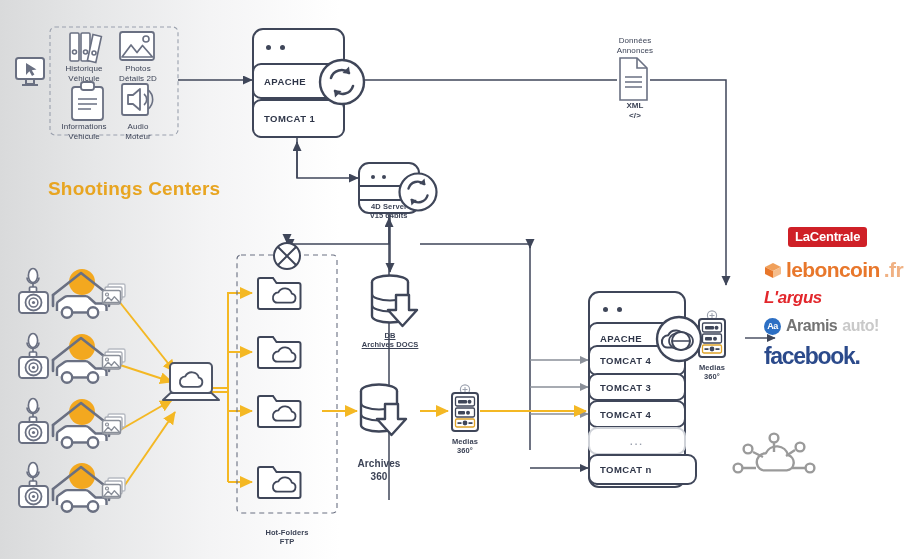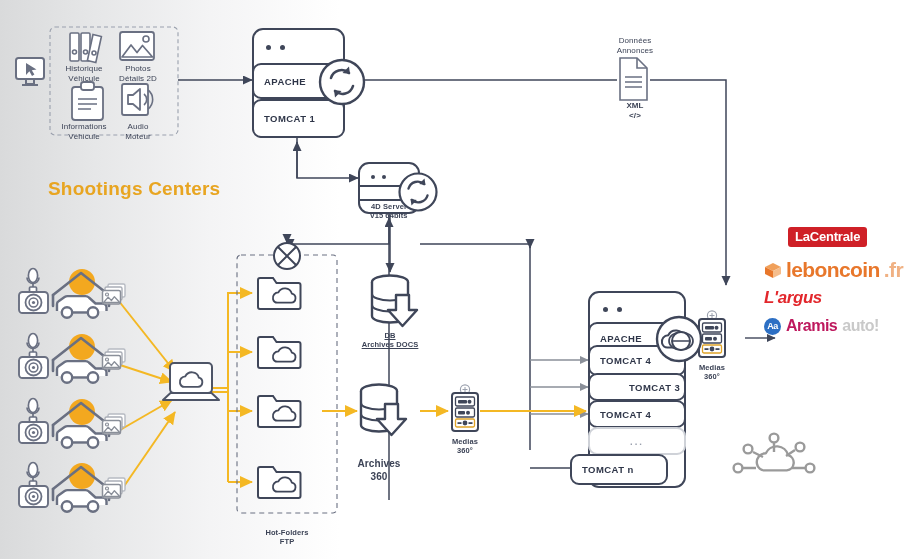--- a/index.html
+++ b/index.html
@@ -43,21 +43,21 @@
   
   .logo{position:absolute;}
   .lacentrale{
     background:#cf2027;color:#fff;font-weight:bold;font-size:13px;
     padding:2px 7px 3px 7px;border-radius:3px;letter-spacing:-.2px;
   }
   .leboncoin{display:flex;align-items:center;gap:4px;font-weight:bold;font-size:21px;color:#e8772b;letter-spacing:-.6px;}
   .leboncoin .suffix{color:#f0b183;}
   .largus{color:#e2272c;font-weight:bold;font-style:italic;font-size:17px;letter-spacing:-.4px;}
   .aramis{display:flex;align-items:center;gap:5px;font-size:16px;font-weight:bold;letter-spacing:-.5px;}
-  .aramis .a1{color:#be185d;}
+  .aramis .a1{color:#737373;}
   .aramis .a2{color:#c9c9c9;}
   .aramis .badge{width:17px;height:17px;border-radius:50%;background:#2c6fc4;color:#fff;
     font-size:9px;display:flex;align-items:center;justify-content:center;font-weight:bold;}
   .fb{color:#2b4a8b;font-weight:bold;font-size:23px;letter-spacing:-1.3px;}
 </style>
 </head>
 <body>
 
 <div id="stage">
 
@@ -387,30 +387,30 @@
   <div class="dots" style="left:603px;top:307px;">
       <i></i>
       <i></i>
     </div>
   <div class="srvrow" style="left:588px;top:322px;width:98px;height:33px;">
     <span>APACHE</span>
   </div>
   <div class="srvrow" style="left:588px;top:345px;width:98px;height:31px;">
     <span>TOMCAT 4</span>
   </div>
-  <div class="srvrow" style="left:588px;top:373px;width:98px;height:28px;padding-left:29px;">
+  <div class="srvrow" style="left:588px;top:373px;width:98px;height:28px;">
     <span>TOMCAT 3</span>
   </div>
   <div class="srvrow" style="left:588px;top:400px;width:98px;height:28px;">
     <span>TOMCAT 4</span>
   </div>
   <div class="srvrow dim" style="left:588px;top:427px;width:98px;height:28px;">
     <span>...</span>
   </div>
-  <div class="srvrow" style="left:570px;top:454px;width:98px;height:31px;">
+  <div class="srvrow" style="left:588px;top:454px;width:109px;height:31px;">
     <span>TOMCAT n</span>
   </div>
   <svg style="position:absolute;left:653px;top:313px;width:52px;height:52px;">
     <circle cx="26" cy="26" r="22" fill="#fff" stroke="#3f4659" stroke-width="2.4"></circle>
     <path d="M9,30 a6.4,6.4 0 0 1 6.2,-7.8 a8.6,8.6 0 0 1 16,1.5 a5.5,5.5 0 0 1 -0.8,10.8 h-15.6
              a5.5,5.5 0 0 1 -5.8,-4.5 z" fill="#fff" stroke="#3f4659" stroke-width="2" stroke-linejoin="round"></path>
     <circle cx="28" cy="28" r="9" fill="#fff" stroke="#3f4659" stroke-width="2"></circle>
     <path d="M19,28 h18 M28,19 a12,9 0 0 1 0,18 a12,9 0 0 1 0,-18" fill="none" stroke="#3f4659" stroke-width="1.7"></path>
   </svg>
 
@@ -427,14 +427,17 @@
   </div>
 
   <div class="logo largus" style="left:764px;top:288px;">L'argus</div>
 
   <div class="logo aramis" style="left:764px;top:317px;">
     <span class="badge">Aa</span>
     <span class="a1">Aramis</span>
     <span class="a2">auto!</span>
   </div>
 
+  <div class="logo fb" style="left:764px;top:343px;">
+    <span>facebook</span><span style="color:#2b4a8b;">.</span>
+  </div>
 
 </div>
 
 </body></html>

